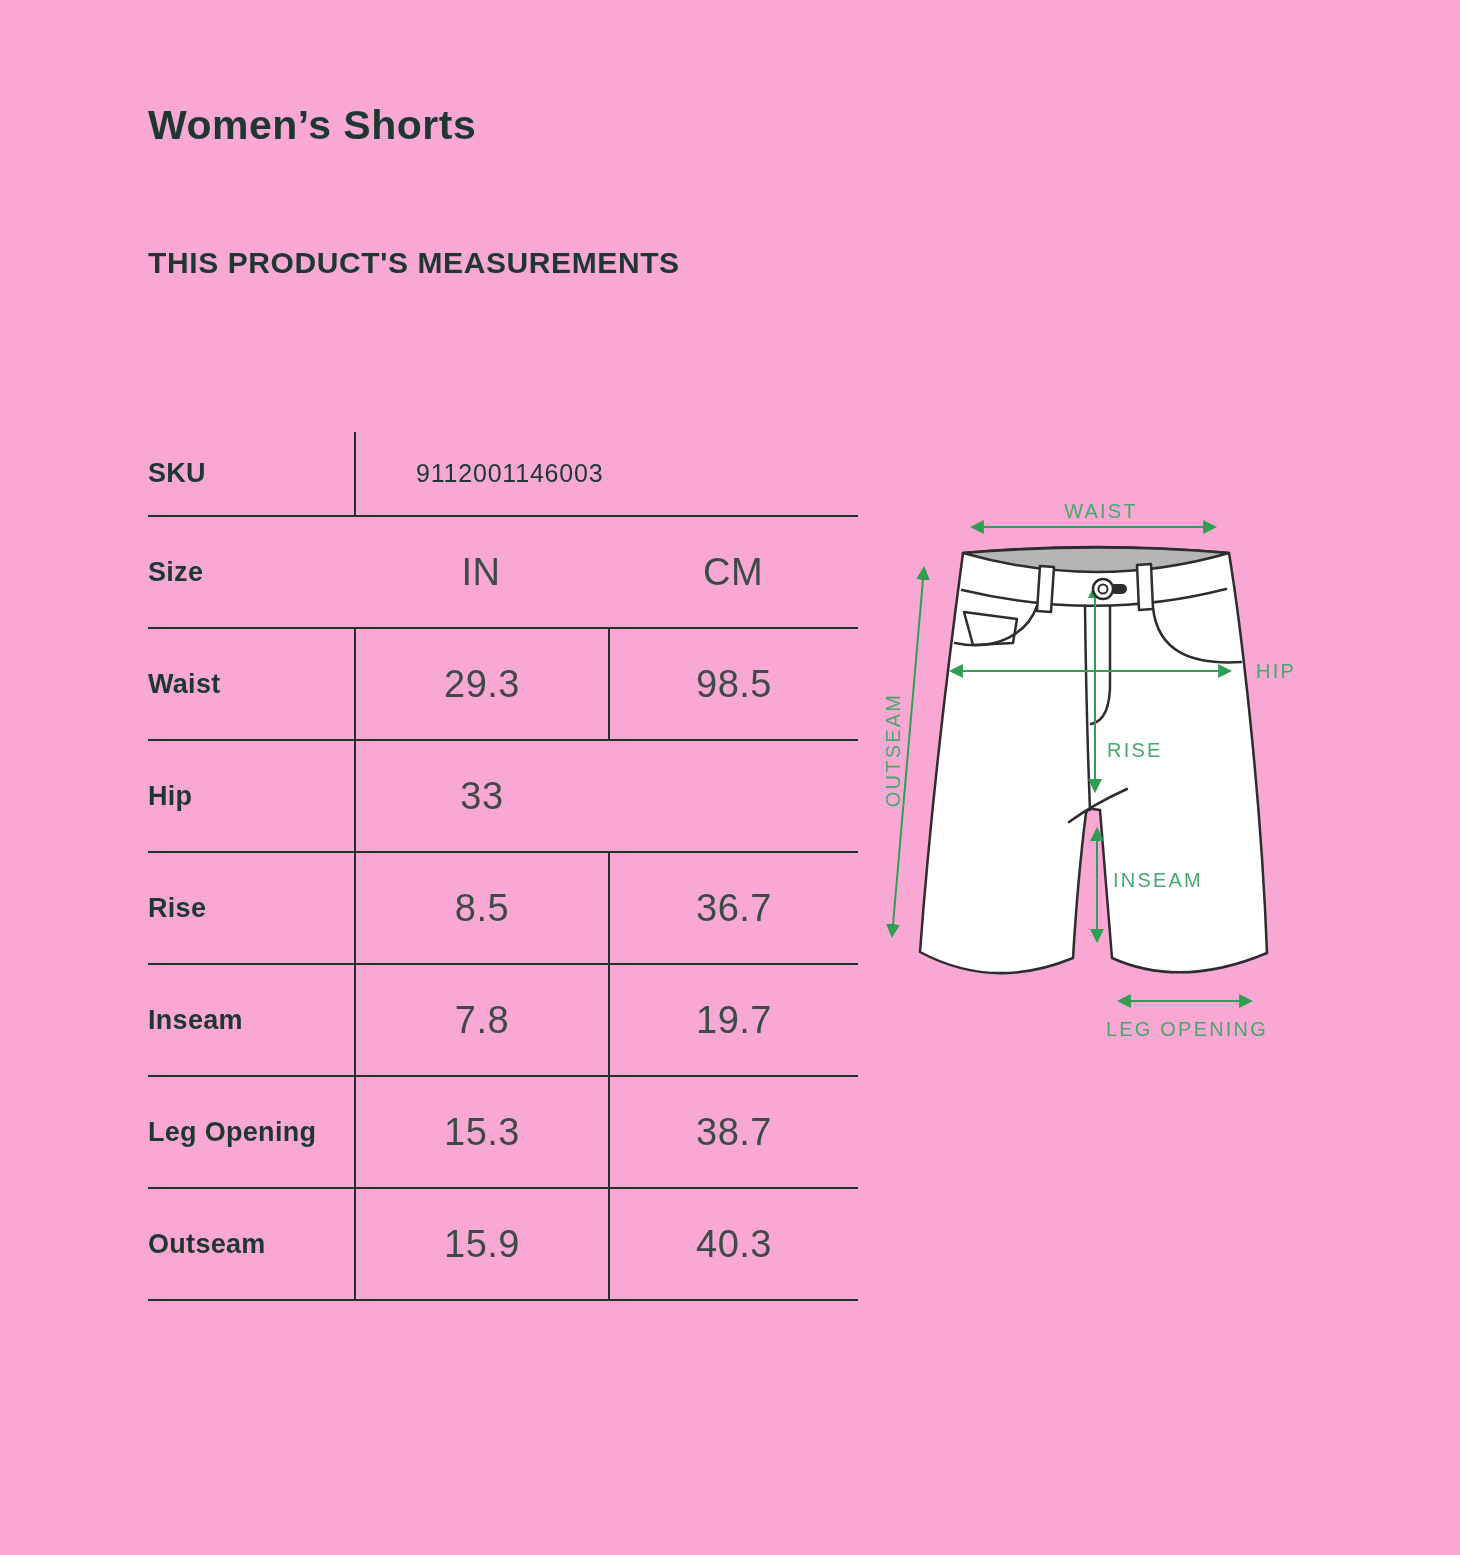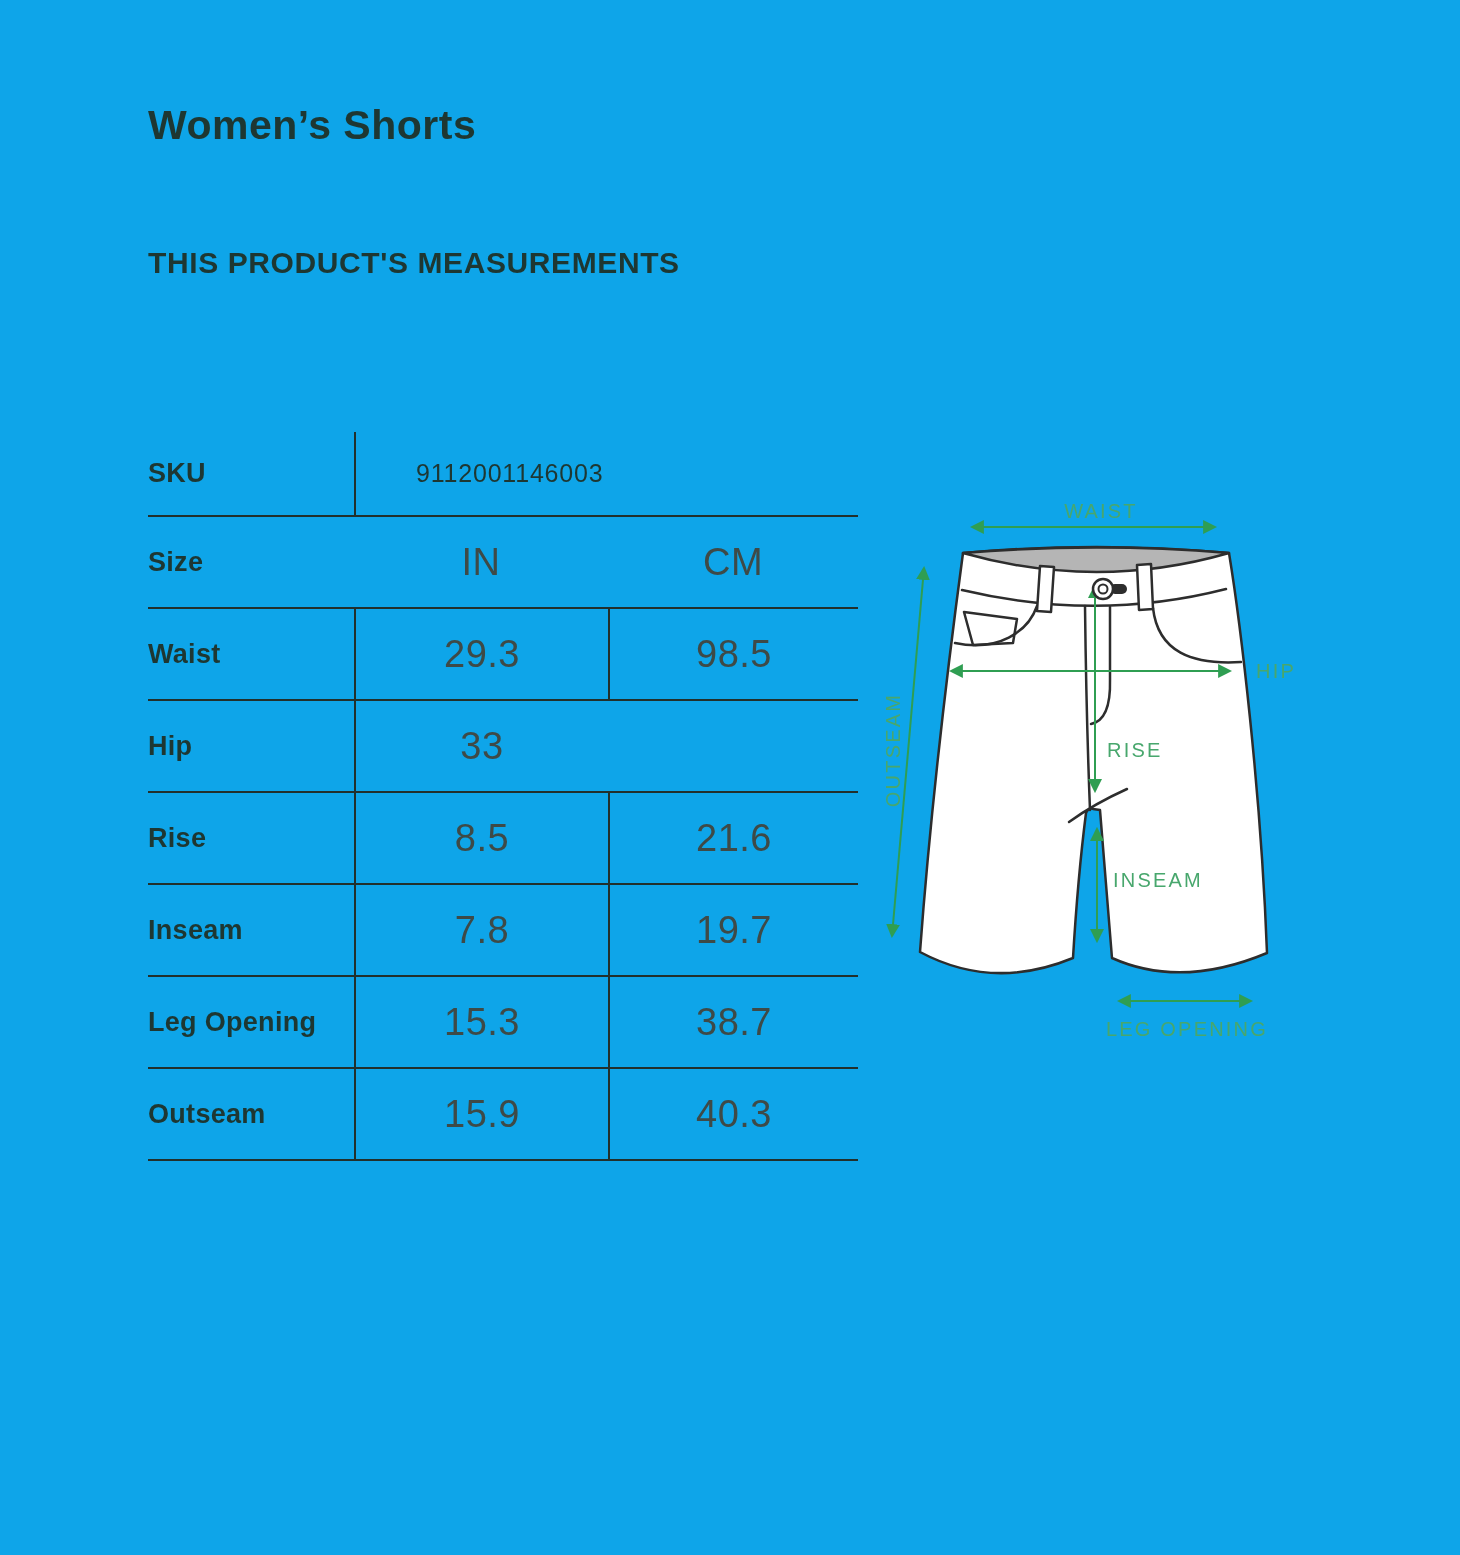--- a/index.html
+++ b/index.html
@@ -1,19 +1,19 @@
 <!DOCTYPE html>
 <html><head>
 <meta charset="utf-8">
 <style>
   html,body{margin:0;padding:0;background:#ffffff;}
   .page{
     position:relative;
     width:1460px;height:1555px;
-    background:#0ea5e9;
+    background:#f9a8d4;
     font-family:"Liberation Sans", sans-serif;
     overflow:hidden;
   }
   .title{
     position:absolute;left:148px;top:103px;
     font-size:41px;font-weight:700;color:#1e3732;
     letter-spacing:0.5px;line-height:1.1;
   }
   .section-heading{
     position:absolute;left:148px;top:210px;
@@ -28,21 +28,21 @@
   }
   .description span{display:block;}
 
   
   .mtable{position:absolute;left:148px;top:432px;width:710px;}
   .trow{
     display:flex;box-sizing:border-box;
     border-bottom:2px solid #22302c;
   }
   .row-sku{height:85px;}
-  .trow:not(.row-sku){height:92px;}
+  .trow:not(.row-sku){height:112px;}
   .cell{display:flex;align-items:center;box-sizing:border-box;}
   .c1{width:206px;}
   .c2{width:254px;justify-content:center;}
   .c3{width:250px;justify-content:center;}
   .cmerge{width:504px;}
   .vb{border-left:2px solid #22302c;}
   .lbl{font-size:27px;font-weight:700;color:#1e3732;letter-spacing:0.3px;}
   .val{font-size:38px;font-weight:300;color:#3e4a47;letter-spacing:0.5px;}
   .sku-val{font-size:25px;font-weight:400;color:#1e3732;letter-spacing:0.8px;padding-left:60px;}
 
@@ -77,21 +77,21 @@
       <div class="cell c2 vb val">29.3</div>
       <div class="cell c3 vb val">98.5</div>
     </div>
     <div class="trow">
       <div class="cell c1 lbl">Hip</div>
       <div class="cell c2 vb val">33</div>
     </div>
     <div class="trow">
       <div class="cell c1 lbl">Rise</div>
       <div class="cell c2 vb val">8.5</div>
-      <div class="cell c3 vb val">21.6</div>
+      <div class="cell c3 vb val">36.7</div>
     </div>
     <div class="trow">
       <div class="cell c1 lbl">Inseam</div>
       <div class="cell c2 vb val">7.8</div>
       <div class="cell c3 vb val">19.7</div>
     </div>
     <div class="trow">
       <div class="cell c1 lbl">Leg Opening</div>
       <div class="cell c2 vb val">15.3</div>
       <div class="cell c3 vb val">38.7</div>

